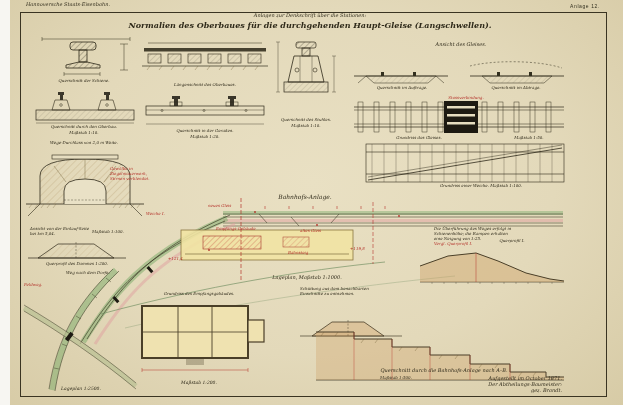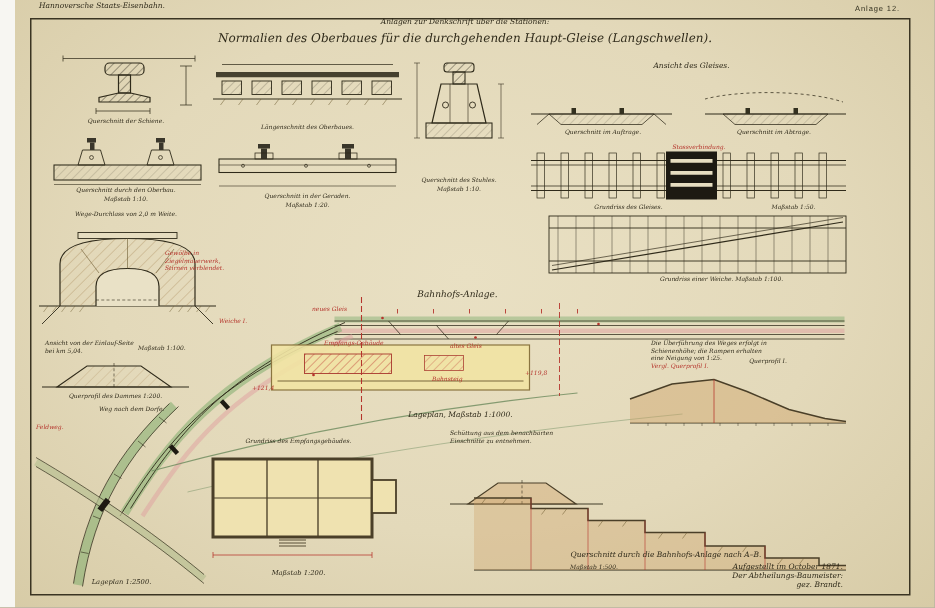--- a/index.html
+++ b/index.html
@@ -8,21 +8,21 @@
   .edge{position:absolute;background:#f7f6f2}
   .frame{position:absolute;border:1px solid #3a3422}
   .cap{position:absolute;font-family:"DejaVu Serif",serif;font-style:italic;color:#2f2a1a;
        text-align:center;white-space:nowrap;line-height:1.15}
   .lbl{position:absolute;font-family:"DejaVu Serif",serif;font-style:italic;color:#2f2a1a;
        white-space:nowrap;line-height:1.15}
   .print{font-family:"Liberation Sans",sans-serif;font-style:normal;letter-spacing:.6px;color:#33301f}
   .red{color:#b5342c}
   .rt{text-align:right}
   .s4{font-size:4px}.s45{font-size:4.5px}.s5{font-size:5px}
-  .s6{font-size:6px}.s8{font-size:8px;font-weight:normal}
+  .s6{font-size:6px}.s8{font-size:8px;font-weight:bold}
   svg.d{position:absolute;overflow:visible}
 </style>
 </head>
 <body>
 
 <div id="sheet">
 
   <div class="edge" style="left:0;top:0;width:10px;height:405px"></div>
   <div class="frame" style="left:20px;top:12px;width:585px;height:383px"></div>
 

